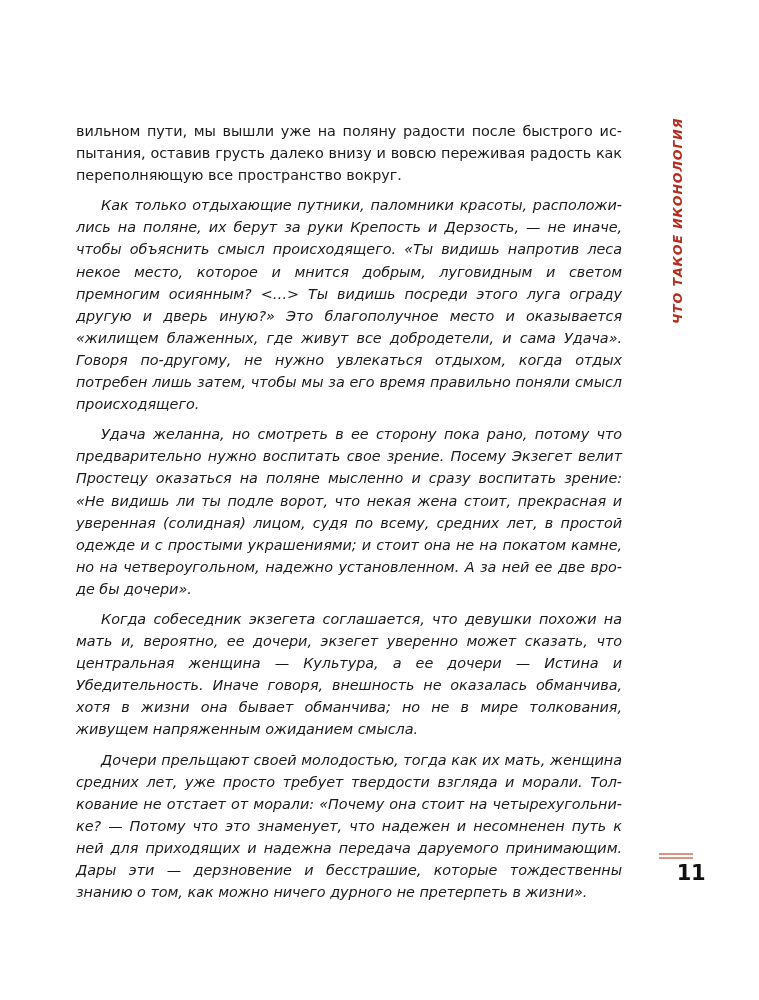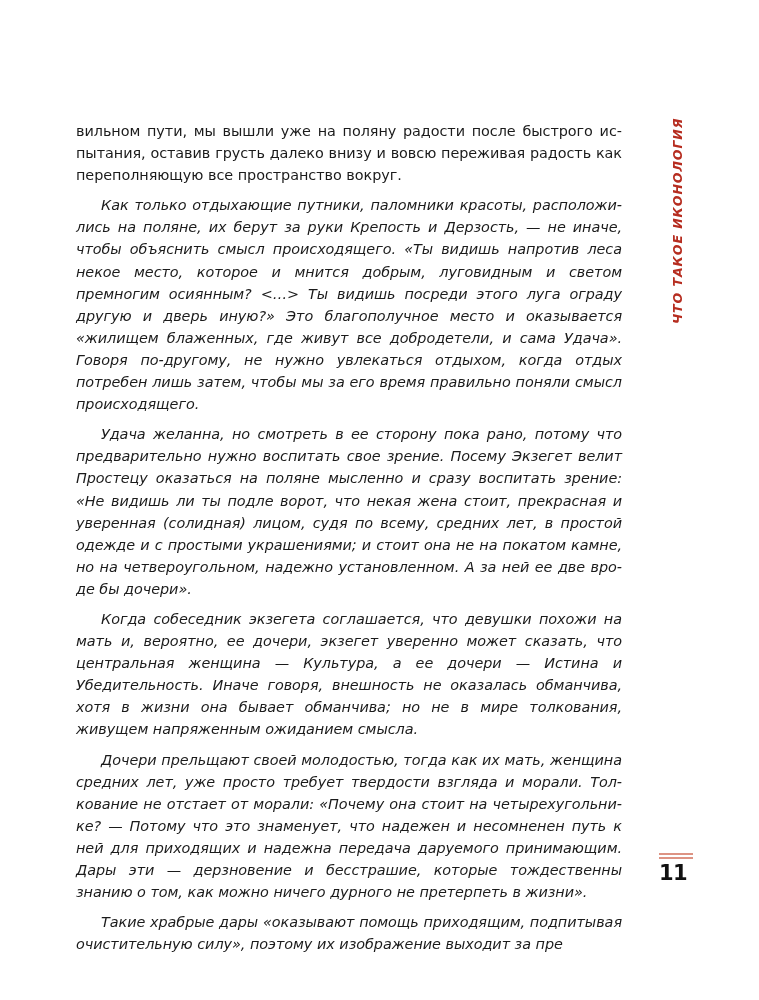--- a/index.html
+++ b/index.html
@@ -80,21 +80,21 @@
     color: #b62d20;
     line-height: 1;
   }
 
   
   .folio {
     position: absolute;
     left: 659px;
     top: 853px;
     width: 46px;
-    text-align: left;
+    text-align: right;
   }
 
   .folio-rule {
     width: 34px;
     height: 2px;
     background: #dd9383;
     margin: 0 0 1.5px 0;
   }
 
   .folio-rule.second {
@@ -114,21 +114,20 @@
 <body>
 
 <div class="page">
 
   <div class="text-column">
     <p class="para continuation">вильном пути, мы вышли уже на поляну радости после быстрого ис­пытания, оставив грусть далеко внизу и вовсю переживая радость как переполняющую все пространство вокруг.</p>
     <p class="para">Как только отдыхающие путники, паломники красоты, расположи­лись на поляне, их берут за руки Крепость и Дерзость, — не иначе, что­бы объяснить смысл происходящего. «Ты видишь напротив леса некое место, которое и мнится добрым, луговидным и светом премногим осиянным? &lt;…&gt; Ты видишь посреди этого луга ограду другую и дверь иную?» Это благополучное место и оказывается «жилищем блажен­ных, где живут все добродетели, и сама Удача». Говоря по-другому, не нужно увлекаться отдыхом, когда отдых потребен лишь затем, чтобы мы за его время правильно поняли смысл происходящего.</p>
     <p class="para">Удача желанна, но смотреть в ее сторону пока рано, потому что предварительно нужно воспитать свое зрение. Посему Экзегет велит Простецу оказаться на поляне мысленно и сразу воспитать зрение: «Не видишь ли ты подле ворот, что некая жена стоит, прекрасная и уверенная (солидная) лицом, судя по всему, средних лет, в простой одежде и с простыми украшениями; и стоит она не на покатом камне, но на четвероугольном, надежно установленном. А за ней ее две вро­де бы дочери».</p>
     <p class="para">Когда собеседник экзегета соглашается, что девушки похожи на мать и, вероятно, ее дочери, экзегет уверенно может сказать, что цен­тральная женщина — Культура, а ее дочери — Истина и Убедитель­ность. Иначе говоря, внешность не оказалась обманчива, хотя в жиз­ни она бывает обманчива; но не в мире толкования, живущем напряженным ожиданием смысла.</p>
     <p class="para">Дочери прельщают своей молодостью, тогда как их мать, женщи­на средних лет, уже просто требует твердости взгляда и морали. Тол­кование не отстает от морали: «Почему она стоит на четырехугольни­ке? — Потому что это знаменует, что надежен и несомненен путь к ней для приходящих и надежна передача даруемого принимаю­щим. Дары эти — дерзновение и бесстрашие, которые тождественны знанию о том, как можно ничего дурного не претерпеть в жизни».</p>
-    <p class="para">Такие храбрые дары «оказывают помощь приходящим, подпиты­вая очистительную силу», поэтому их изображение выходит за пре­</p>
   </div>
 
   <div class="running-head">
     <span class="running-head-text">ЧТО ТАКОЕ ИКОНОЛОГИЯ</span>
   </div>
 
   <div class="folio">
     <div class="folio-rule"></div>
     <div class="folio-rule second"></div>
     <div class="folio-number">11</div>

